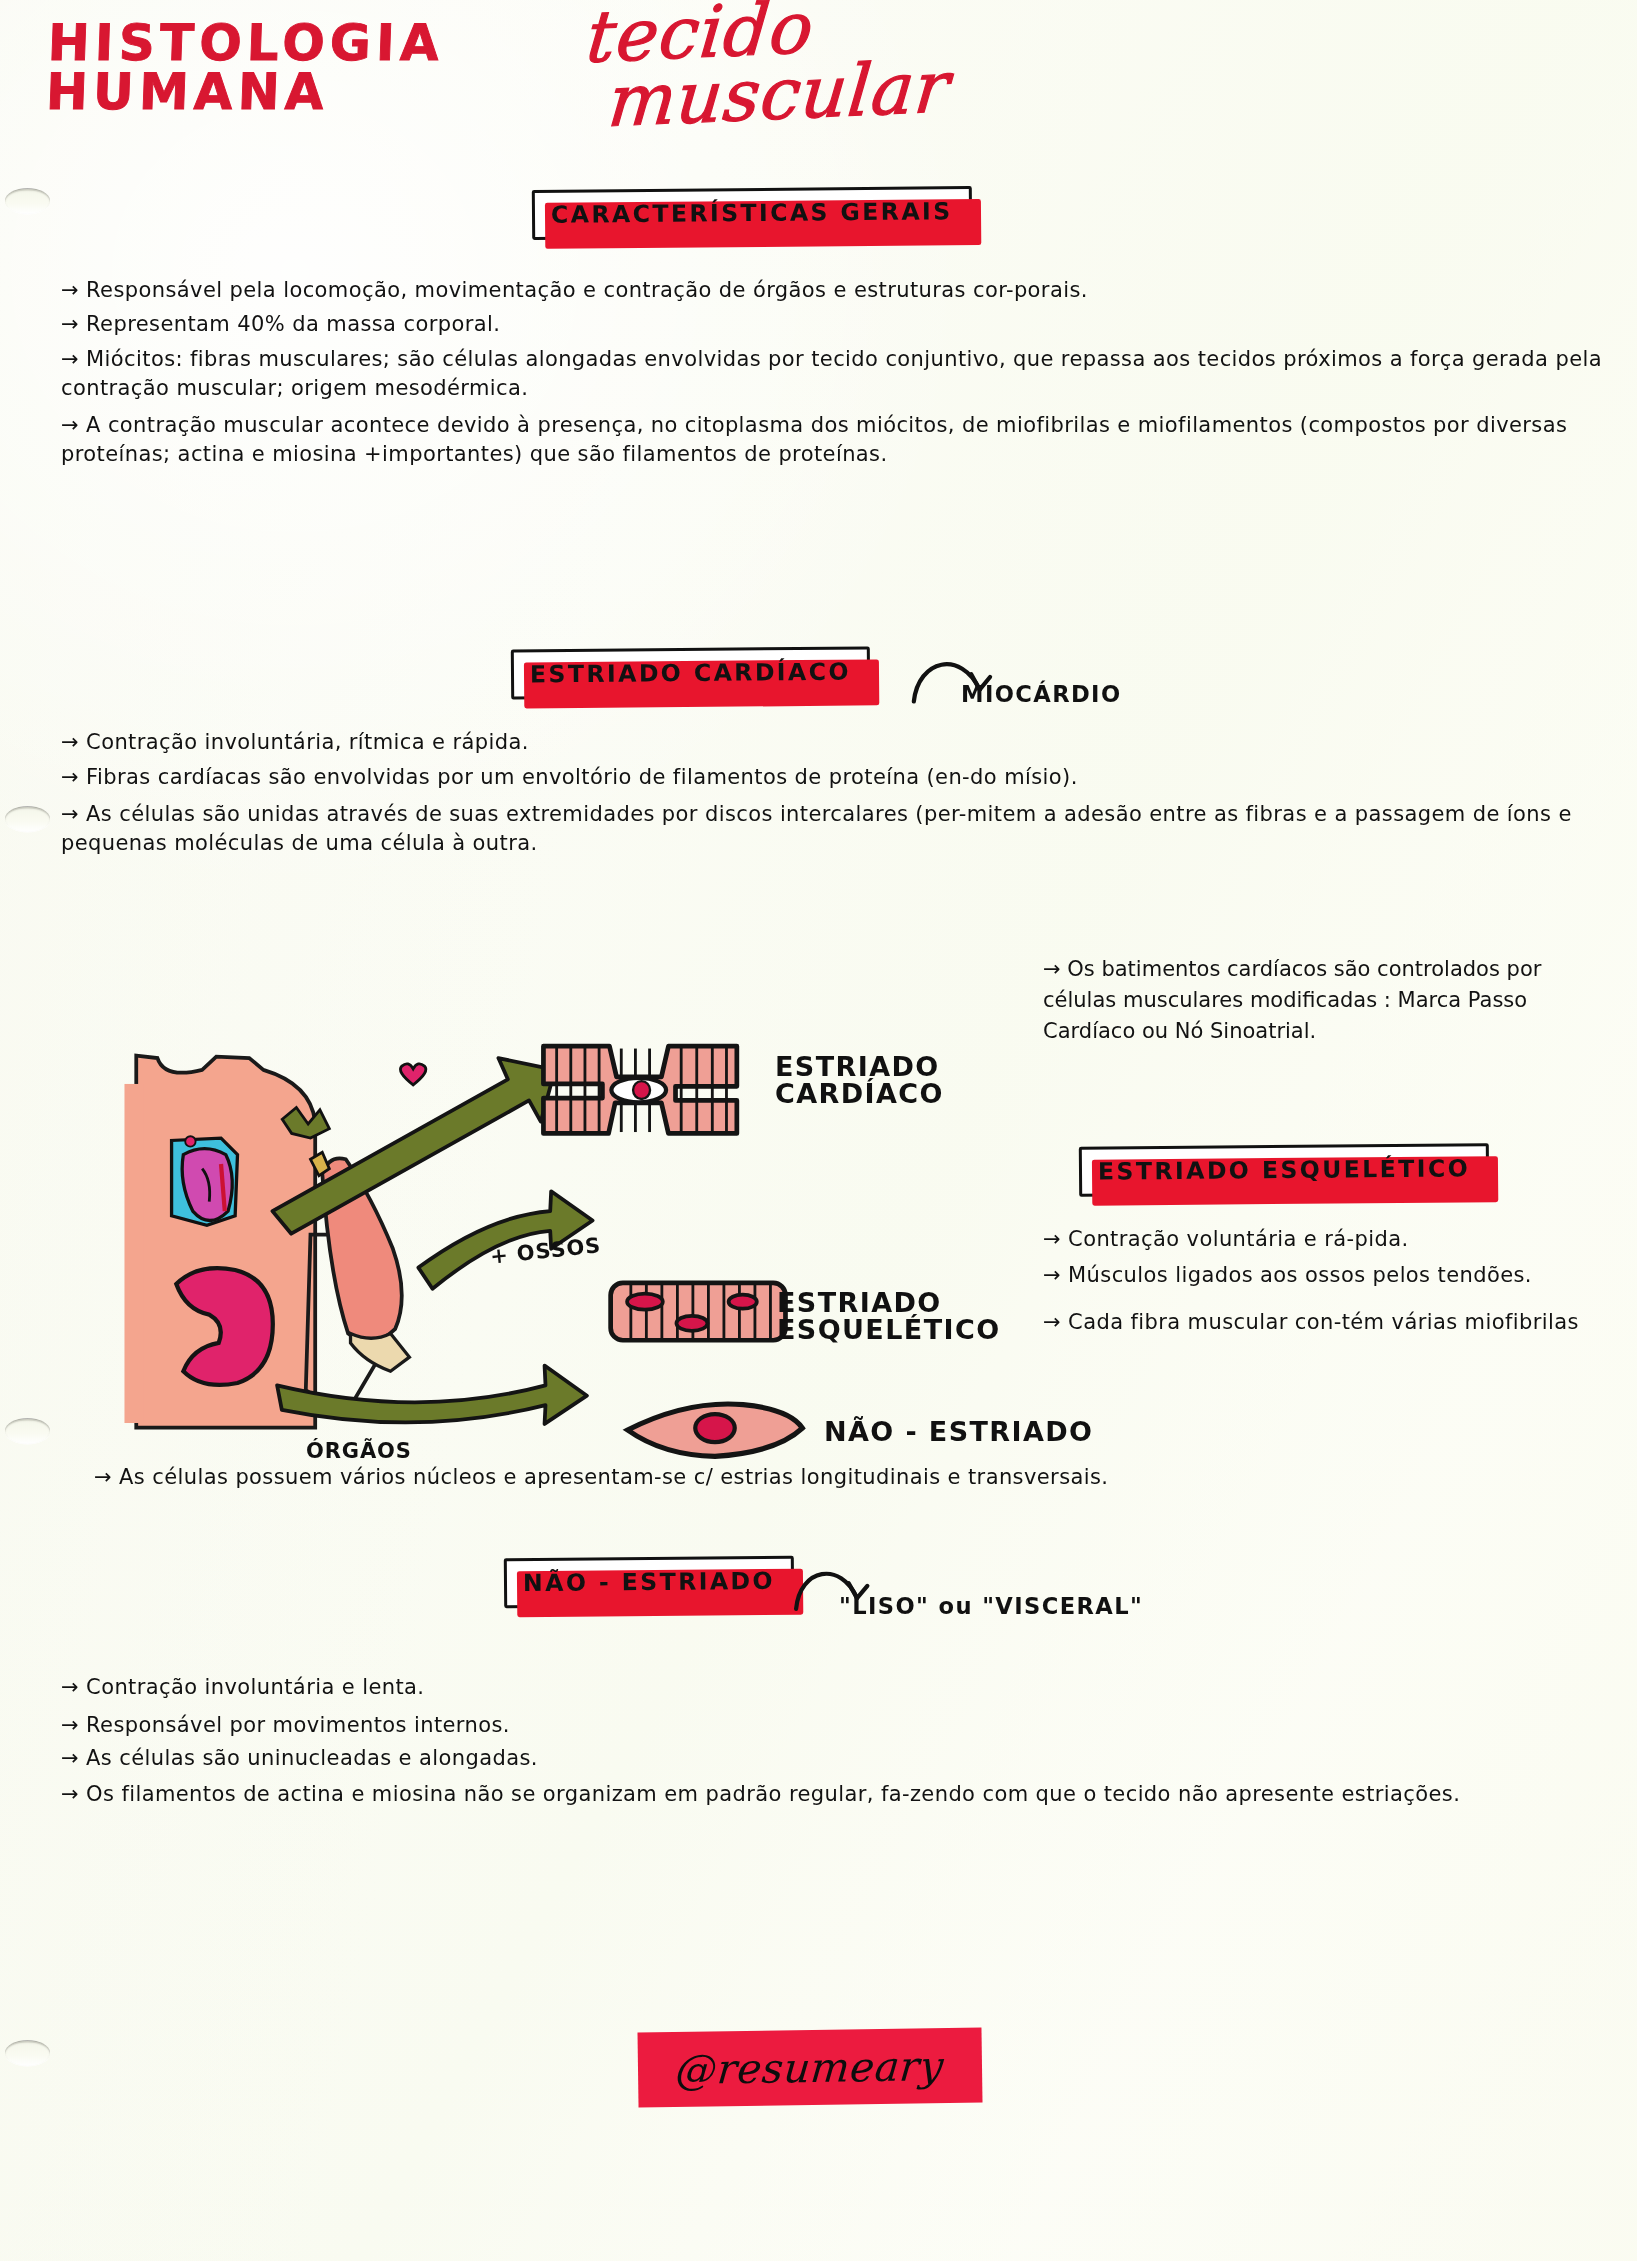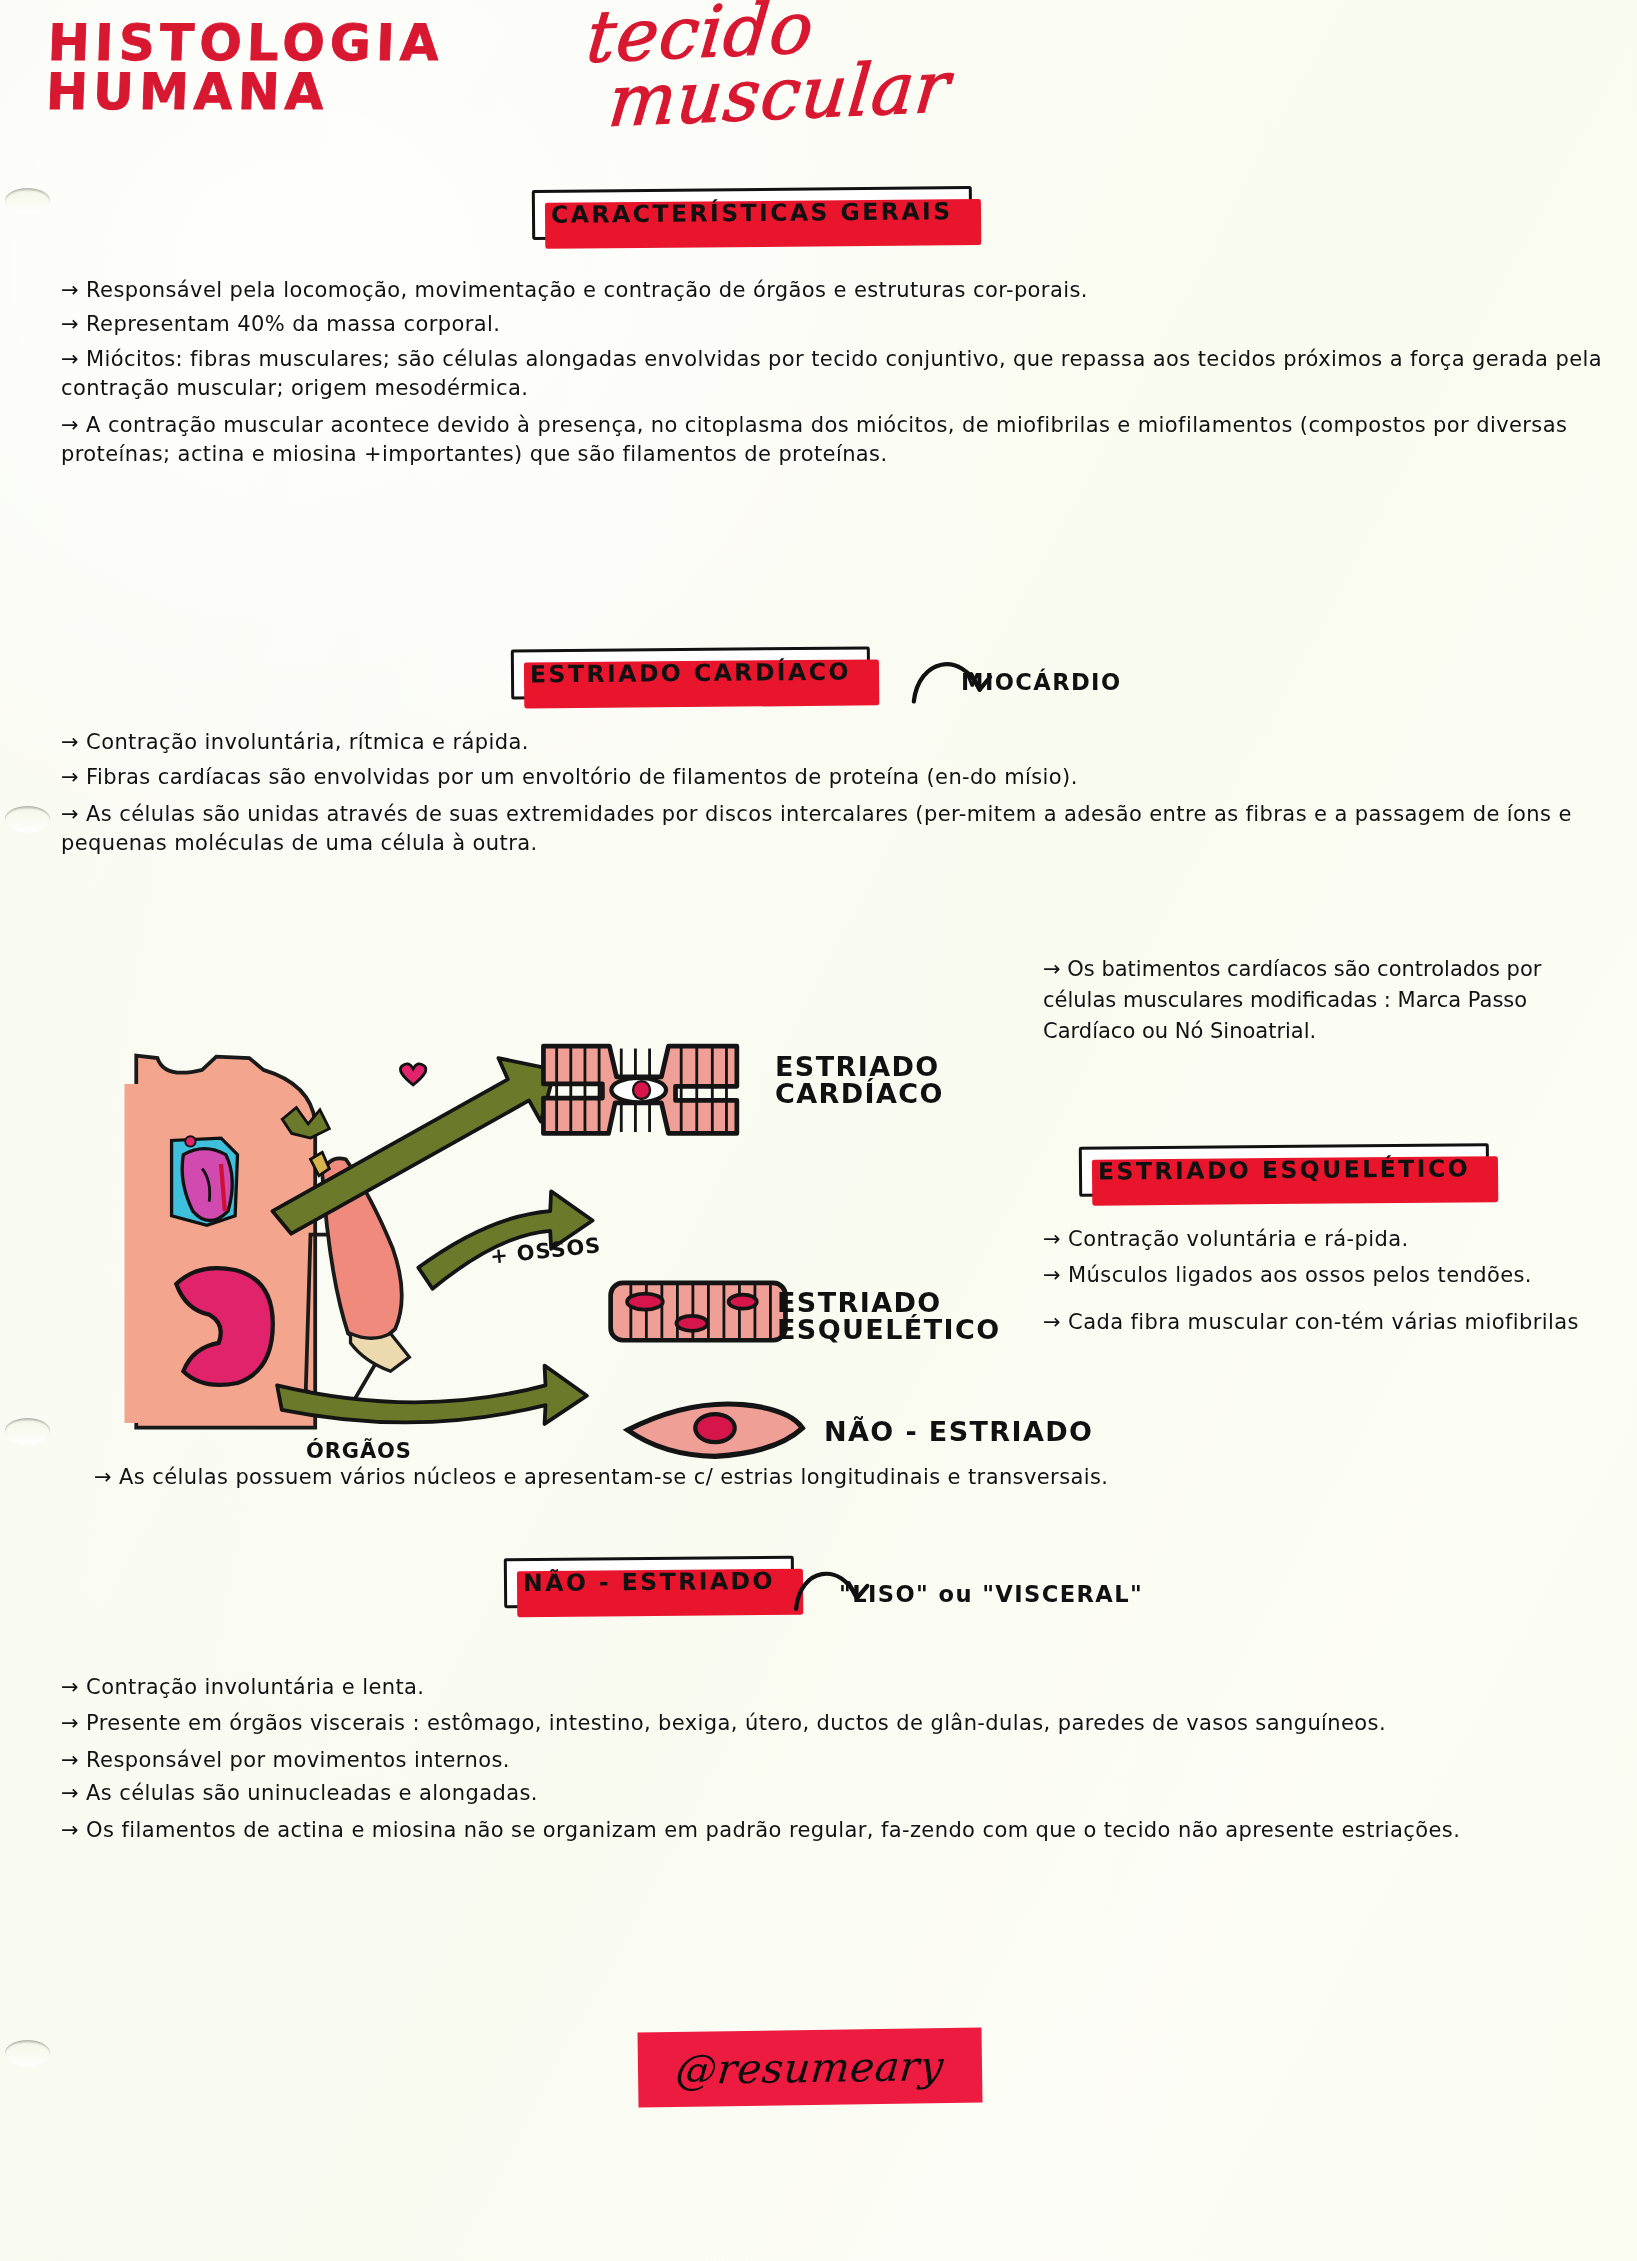--- a/index.html
+++ b/index.html
@@ -128,20 +128,21 @@
     color: #121212;
   }
 
   .callout {
     position: absolute;
     font-family: "DejaVu Sans", sans-serif;
     font-weight: bold;
     font-size: 22.6px;
     letter-spacing: 1.4px;
     color: #111;
+    margin-top: 12px;
   }
 
   
   .diagram {
     position: absolute;
     left: 108px;
     top: 1013px;
     width: 989px;
     height: 448px;
   }
@@ -344,21 +345,20 @@
 
   <svg style="position:absolute; left:791px; top:1555px;" width="118" height="75" viewBox="0 0 250 160">
     <path d="M 10 115 C 18 28, 105 12, 140 92" stroke="#111" stroke-width="9" fill="none" stroke-linecap="round"></path>
     <path d="M 140 92 L 122 60 M 140 92 L 162 66" stroke="#111" stroke-width="9" fill="none" stroke-linecap="round"></path>
   </svg>
 
   <div class="callout" style="left:839px; top:1581px;">"LISO" ou "VISCERAL"</div>
 
   <div class="para" style="left:61px; top:1673px; width:1555px;">
     <div class="bullet">→ Contração involuntária e lenta.</div>
-    <div class="bullet" style="margin-top:6.6px;">→ Presente em órgãos viscerais : estômago, intestino, bexiga, útero, ductos de glân-dulas, paredes de vasos sanguíneos.</div>
     <div class="bullet" style="margin-top:8.5px;">→ Responsável por movimentos internos.</div>
     <div class="bullet" style="margin-top:4px;">→ As células são uninucleadas e alongadas.</div>
     <div class="bullet" style="margin-top:7.5px;">→ Os filamentos de actina e miosina não se organizam em padrão regular, fa-zendo com que o tecido não apresente estriações.</div>
   </div>
 
   <div class="signature">
     <span>@resumeary</span>
   </div>
 
 </div>

